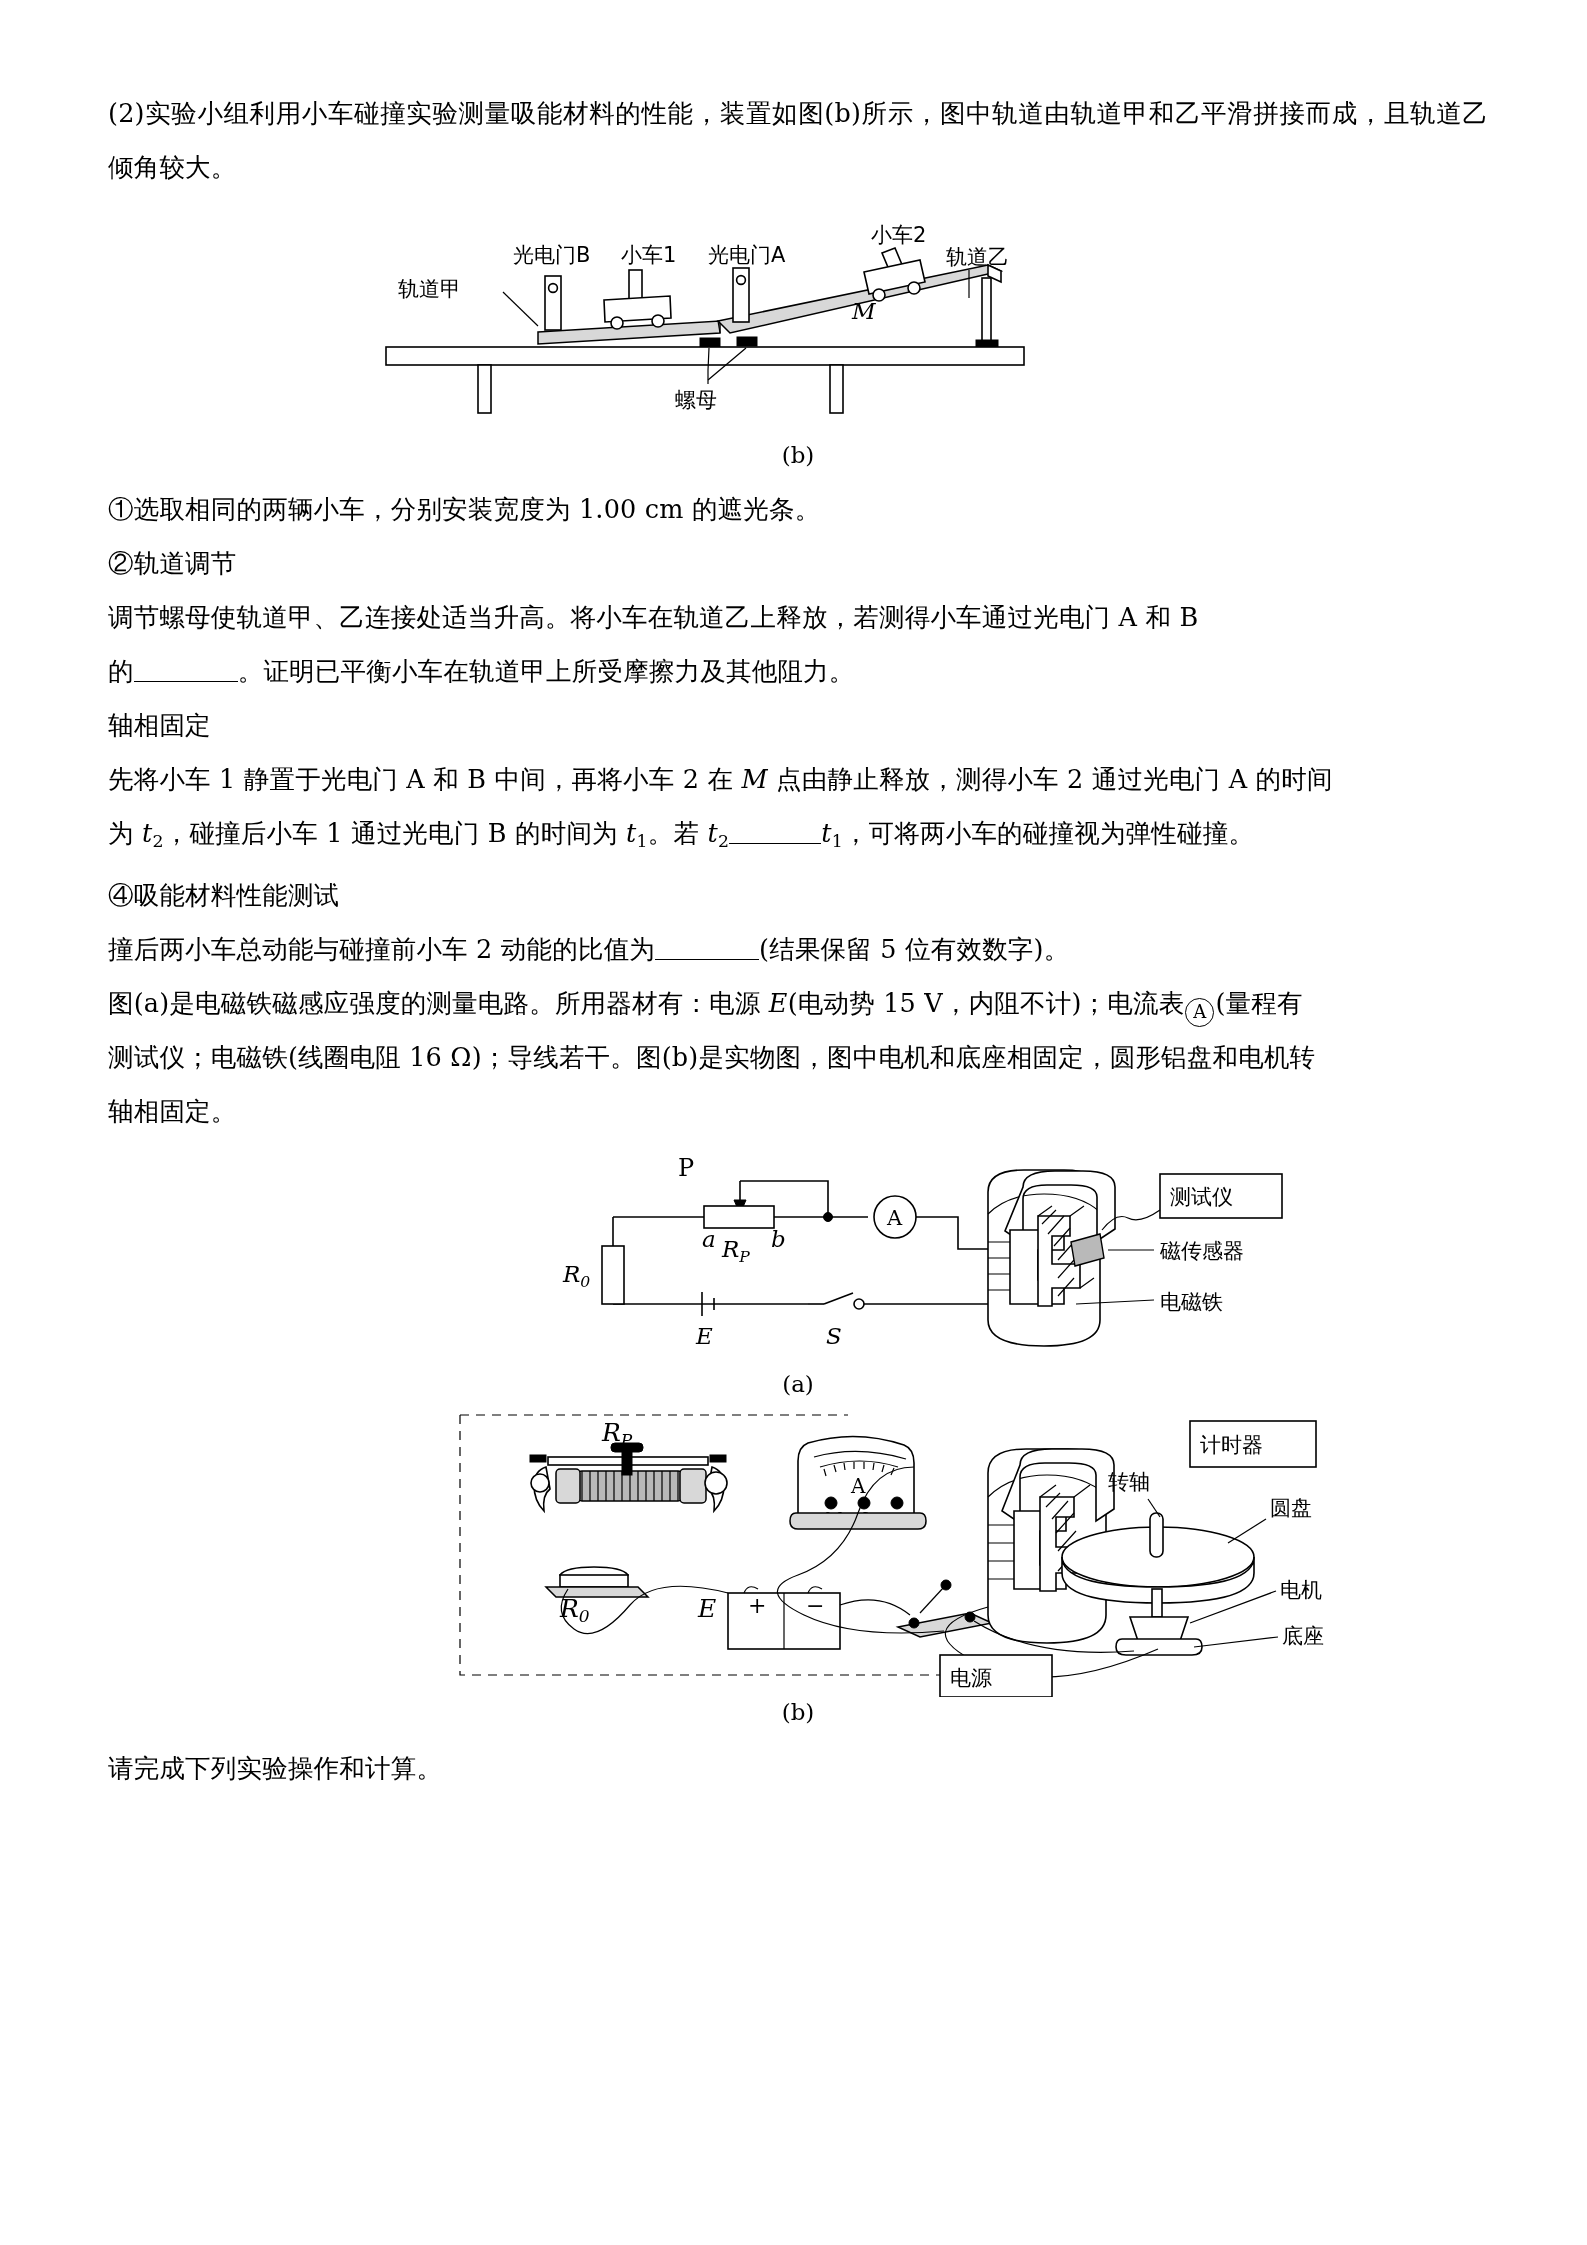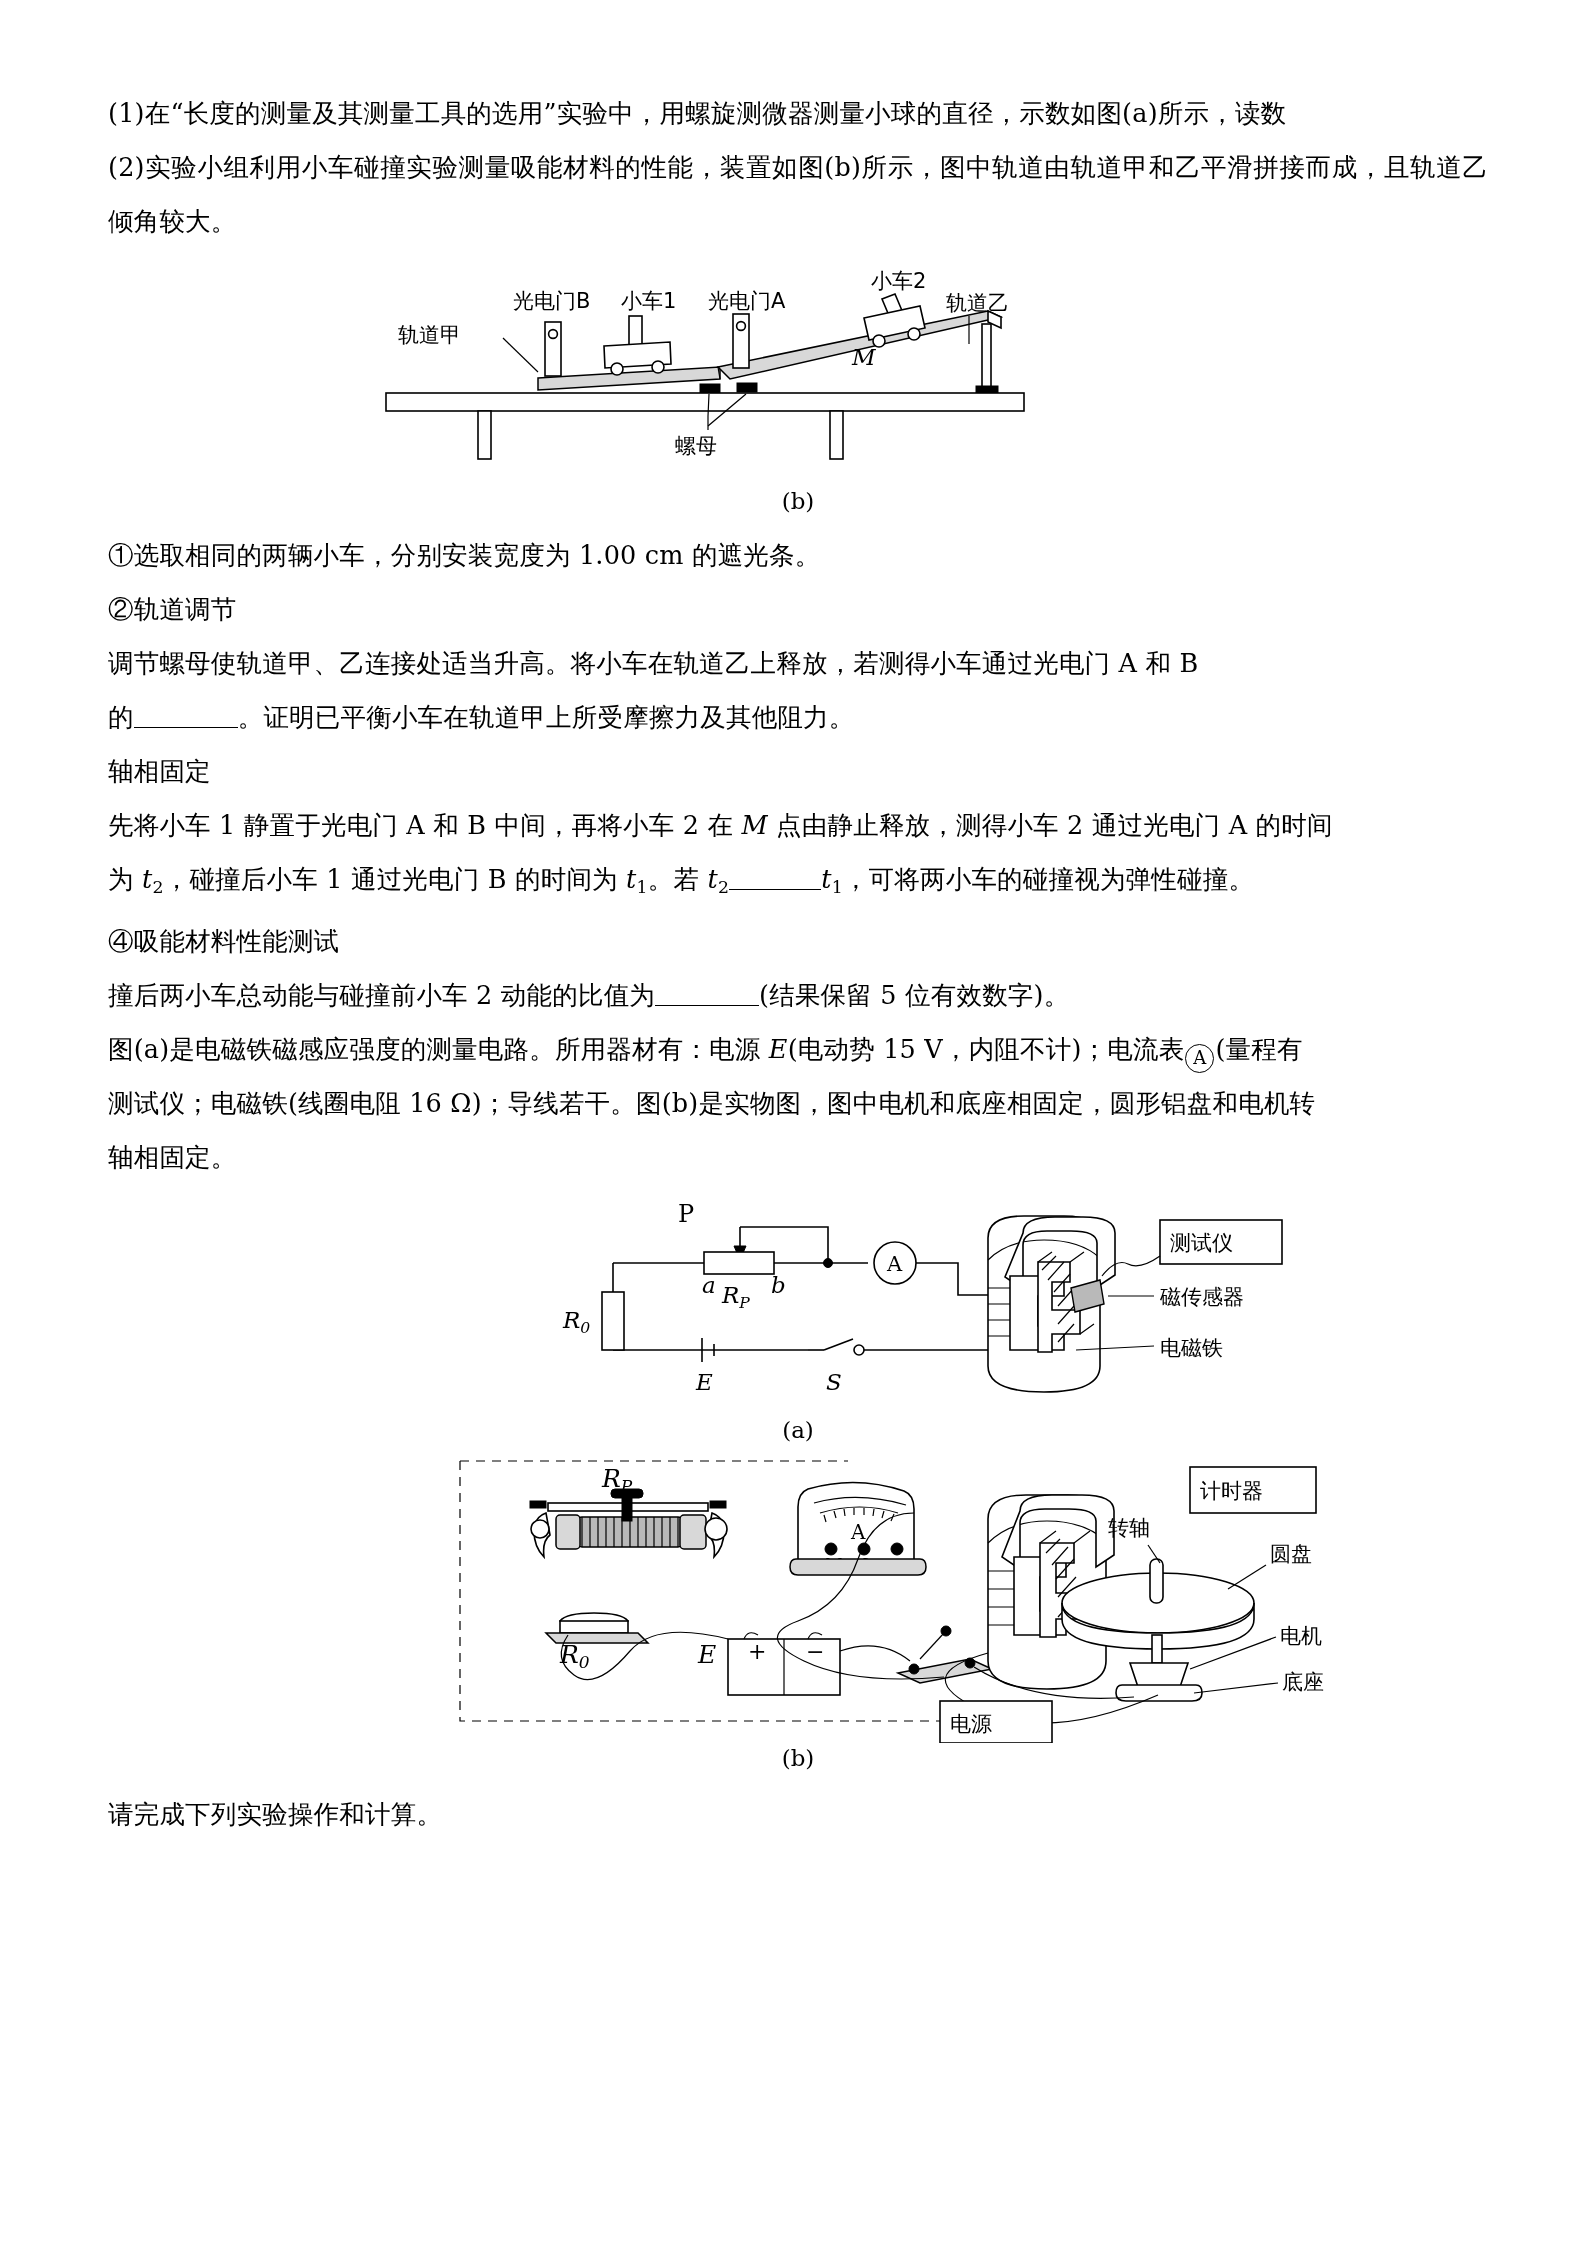--- a/index.html
+++ b/index.html
@@ -41,25 +41,24 @@
   .lblser { font-family:"DejaVu Serif","Liberation Serif",serif; font-size:21px; fill:#000; }
   .lblit { font-family:"DejaVu Serif","Liberation Serif",serif; font-style:italic; font-size:23px; fill:#000; }
   .tiny { font-family:"DejaVu Sans","Liberation Sans",sans-serif; font-size:12px; fill:#000; }
 </style>
 </head>
 <body>
 
 <div class="page">
 <div class="content">
 
-  <p class="line"><span>(1)在“长度的测量及其测量工具的选用”实验中，用螺旋测微器测量小球的直径，示数如图(a)所示，读数</span></p>
 
   <p class="line">(2)实验小组利用小车碰撞实验测量吸能材料的性能，装置如图(b)所示，图中轨道由轨道甲和乙平滑拼接而成，且轨道乙倾角较大。</p>
 
-  <div class="figwrap" style="margin-top:18px;">
+  <div class="figwrap" style="margin-top:26px;">
     <svg width="1380" height="220" viewBox="0 0 1380 220">
 
       <text class="lbl" x="405" y="42">光电门B</text>
       <text class="lbl" x="513" y="42">小车1</text>
       <text class="lbl" x="600" y="42">光电门A</text>
       <text class="lbl" x="763" y="22">小车2</text>
       <text class="lbl" x="838" y="44">轨道乙</text>
       <text class="lbl" x="290" y="76">轨道甲</text>
 
       <path class="thin" d="M395 72 L430 106"></path>

